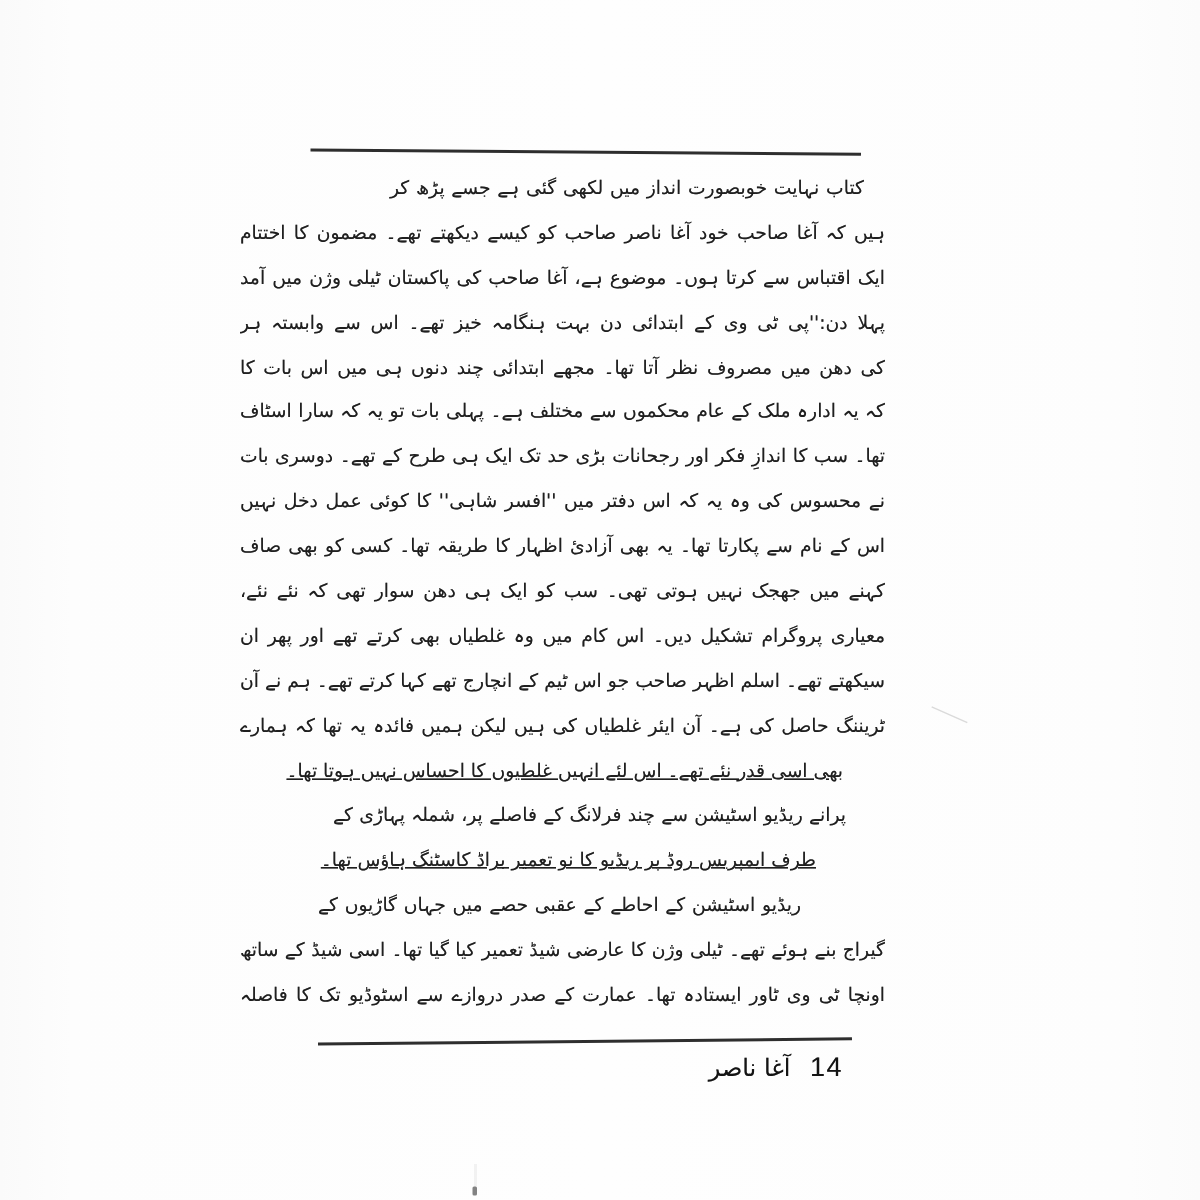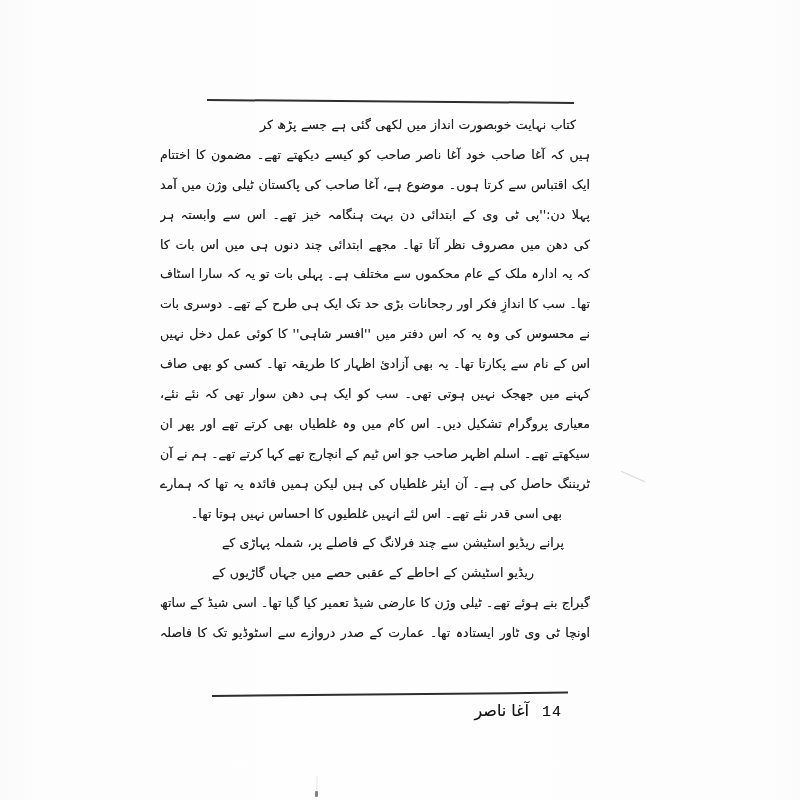--- a/index.html
+++ b/index.html
@@ -47,33 +47,34 @@
     line-height: 29.9px;
     overflow: hidden;
     text-align: justify;
     text-align-last: justify;
     text-shadow: 0 0 0.4px rgba(20,20,20,0.55);
     white-space: normal;
   }
   .line.end {
     text-align: center;
     text-align-last: right;
+    text-decoration: underline;
   }
   .footer {
     position: absolute;
     top: 701px; left: 430px;
     width: 132px;
     direction: rtl;
     display: flex;
     align-items: baseline;
     gap: 13px;
   }
   .page-num {
-    font-family: Liberation Mono, monospace;
-    font-size: 15px;
+    font-family: Liberation Sans, sans-serif;
+    font-size: 18px;
     color: #141414;
     letter-spacing: 1px;
     text-shadow: 0 0 0.4px rgba(20,20,20,0.5);
   }
   .book-title {
     font-size: 16px;
     color: #141414;
     text-shadow: 0 0 0.4px rgba(20,20,20,0.5);
   }
   .artifact {
@@ -113,20 +114,21 @@
       <div class="line">کہ یہ ادارہ ملک کے عام محکموں سے مختلف ہے۔ پہلی بات تو یہ کہ سارا اسٹاف نسبتاً کم عمر</div>
       <div class="line">تھا۔ سب کا اندازِ فکر اور رجحانات بڑی حد تک ایک ہی طرح کے تھے۔ دوسری بات جو میں</div>
       <div class="line">نے محسوس کی وہ یہ کہ اس دفتر میں ''افسر شاہی'' کا کوئی عمل دخل نہیں تھا۔ ہر شخص دوسرے کو</div>
       <div class="line">اس کے نام سے پکارتا تھا۔ یہ بھی آزادیٔ اظہار کا طریقہ تھا۔ کسی کو بھی صاف اور سچی بات</div>
       <div class="line">کہنے میں جھجک نہیں ہوتی تھی۔ سب کو ایک ہی دھن سوار تھی کہ نئے نئے، دلچسپ اور</div>
       <div class="line">معیاری پروگرام تشکیل دیں۔ اس کام میں وہ غلطیاں بھی کرتے تھے اور پھر ان غلطیوں سے</div>
       <div class="line">سیکھتے تھے۔ اسلم اظہر صاحب جو اس ٹیم کے انچارج تھے کہا کرتے تھے۔ ہم نے آن جاب</div>
       <div class="line">ٹریننگ حاصل کی ہے۔ آن ایئر غلطیاں کی ہیں لیکن ہمیں فائدہ یہ تھا کہ ہمارے ناظرین</div>
       <div class="line end" style="padding-right: 28px;">بھی اسی قدر نئے تھے۔ اس لئے انہیں غلطیوں کا احساس نہیں ہوتا تھا۔</div>
       <div class="line" style="padding-right: 26px; padding-left: 62px;">پرانے ریڈیو اسٹیشن سے چند فرلانگ کے فاصلے پر، شملہ پہاڑی کے دوسری</div>
+      <div class="line end" style="padding-right: 46px;">طرف ایمپریس روڈ پر ریڈیو کا نو تعمیر براڈ کاسٹنگ ہاؤس تھا۔</div>
       <div class="line" style="padding-right: 56px; padding-left: 52px;">ریڈیو اسٹیشن کے احاطے کے عقبی حصے میں جہاں گاڑیوں کے لیے بہت سے</div>
       <div class="line">گیراج بنے ہوئے تھے۔ ٹیلی وژن کا عارضی شیڈ تعمیر کیا گیا تھا۔ اسی شیڈ کے ساتھ کئی سو فٹ</div>
       <div class="line">اونچا ٹی وی ٹاور ایستادہ تھا۔ عمارت کے صدر دروازے سے اسٹوڈیو تک کا فاصلہ تقریباً تین</div>
     </div>
 
   <div class="rule bottom"></div>
 
   <div class="footer">
     <span class="page-num">14</span>
     <span class="book-title">آغا ناصر</span>

